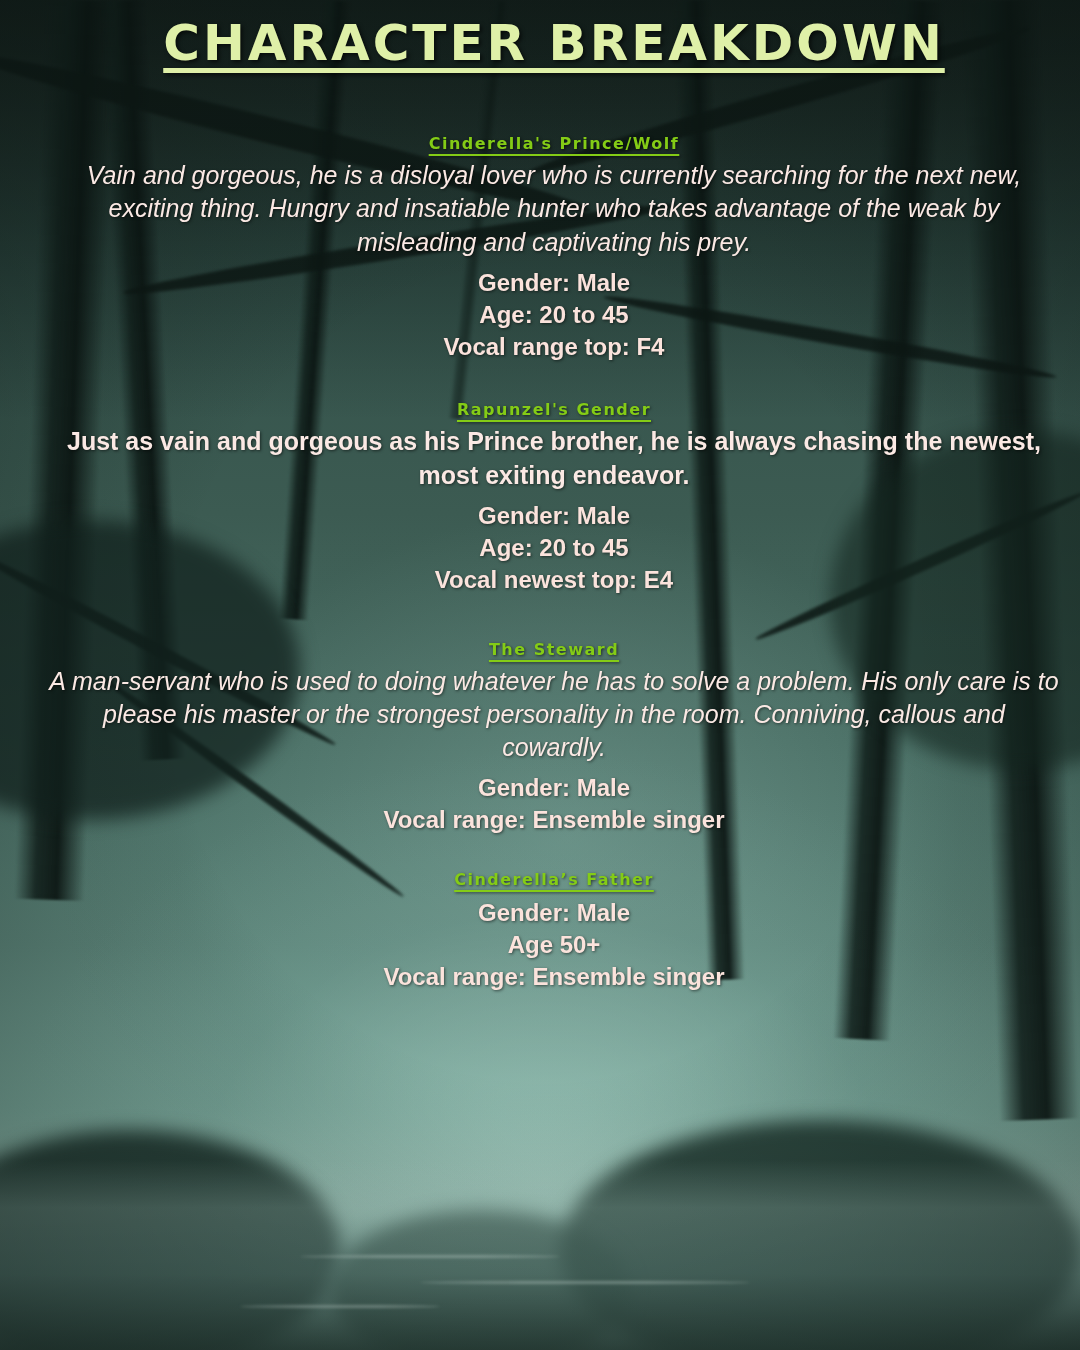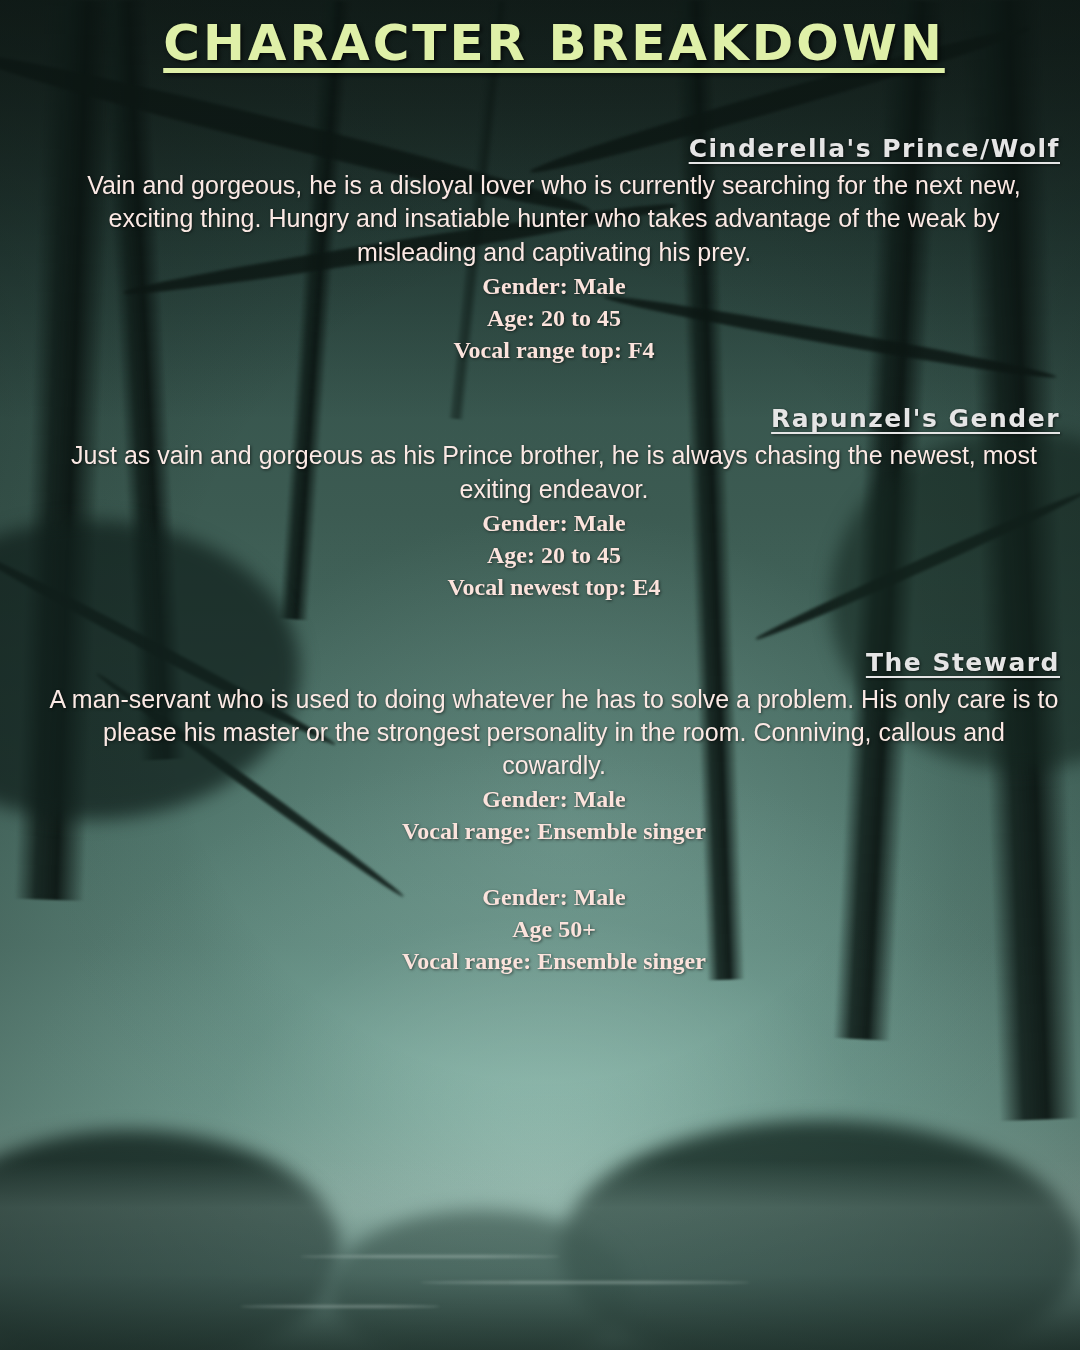--- a/index.html
+++ b/index.html
@@ -96,45 +96,45 @@
     text-shadow: 2px 2px 4px rgba(0,0,0,0.65);
   }
 
   .sections {
     padding: 62px 34px 0 34px;
   }
 
   .section { margin-bottom: 34px; }
 
   .char-name {
-    text-align: right;
+    text-align: center;
     font-family: "DejaVu Sans", sans-serif;
     font-weight: bold;
-    font-size: 25px;
+    font-size: 16px;
     letter-spacing: 1.5px;
-    color: #e5e5e5;
+    color: #84cc16;
     text-decoration: underline;
     text-underline-offset: 5px;
     text-decoration-thickness: 2px;
     margin-bottom: 6px;
     text-shadow: 1px 1px 3px rgba(0,0,0,0.6);
   }
 
   .desc {
     text-align: center;
     font-size: 25px;
     line-height: 1.33;
     color: #fbe9e4;
     margin: 0 0 2px 0;
     text-shadow: 1px 1px 3px rgba(0,0,0,0.55);
   }
-  .desc.italic { }
-  .desc.bold { font-weight: normal; }
-
-  .stats { margin-top: 2px; font-family: Liberation Serif, serif; }
+  .desc.italic { font-style: italic; }
+  .desc.bold { font-weight: bold; }
+
+  .stats { margin-top: 8px; }
   .stat {
     text-align: center;
     font-weight: bold;
     font-size: 24px;
     line-height: 1.33;
     color: #fbe3dc;
     text-shadow: 1px 1px 3px rgba(0,0,0,0.55);
   }
 
   .s1 { margin-bottom: 38px; }
@@ -207,20 +207,21 @@
       <div class="section s3">
         <div class="char-name">The Steward</div>
         <p class="desc italic">A man-servant who is used to doing whatever he has to solve a problem. His only care is to please his master or the strongest personality in the room. Conniving, callous and cowardly.</p>
         <div class="stats">
           <div class="stat">Gender: Male</div>
           <div class="stat">Vocal range: Ensemble singer</div>
         </div>
       </div>
 
       <div class="section">
+        <div class="char-name">Cinderella’s Father</div>
         <div class="stats">
           <div class="stat">Gender: Male</div>
           <div class="stat">Age 50+</div>
           <div class="stat">Vocal range: Ensemble singer</div>
         </div>
       </div>
 
     </div>
   </div>
 </div>

